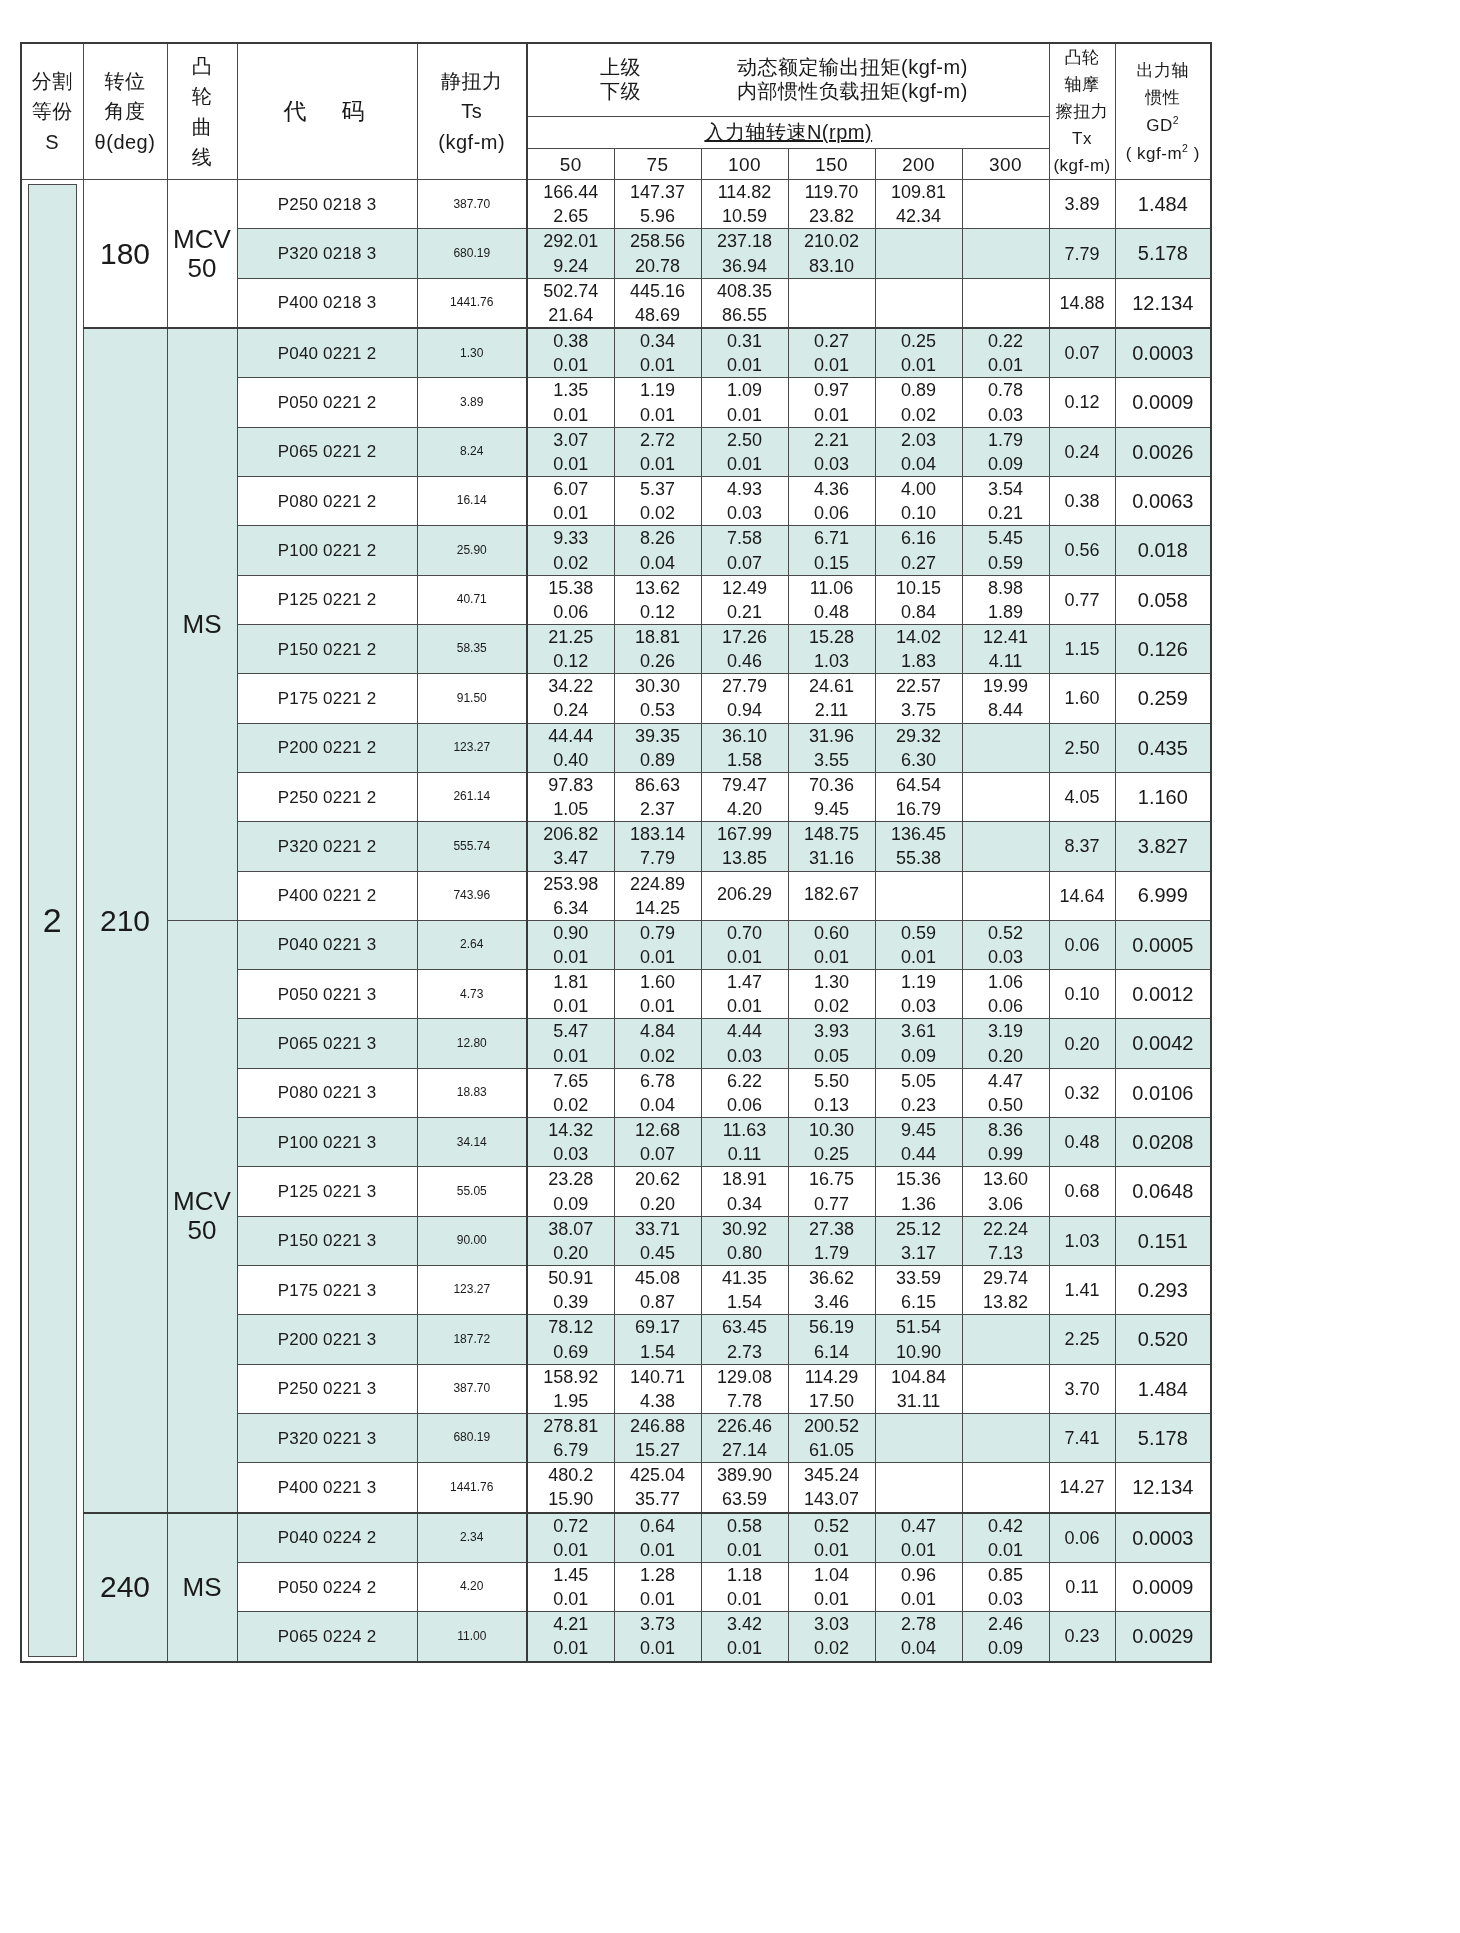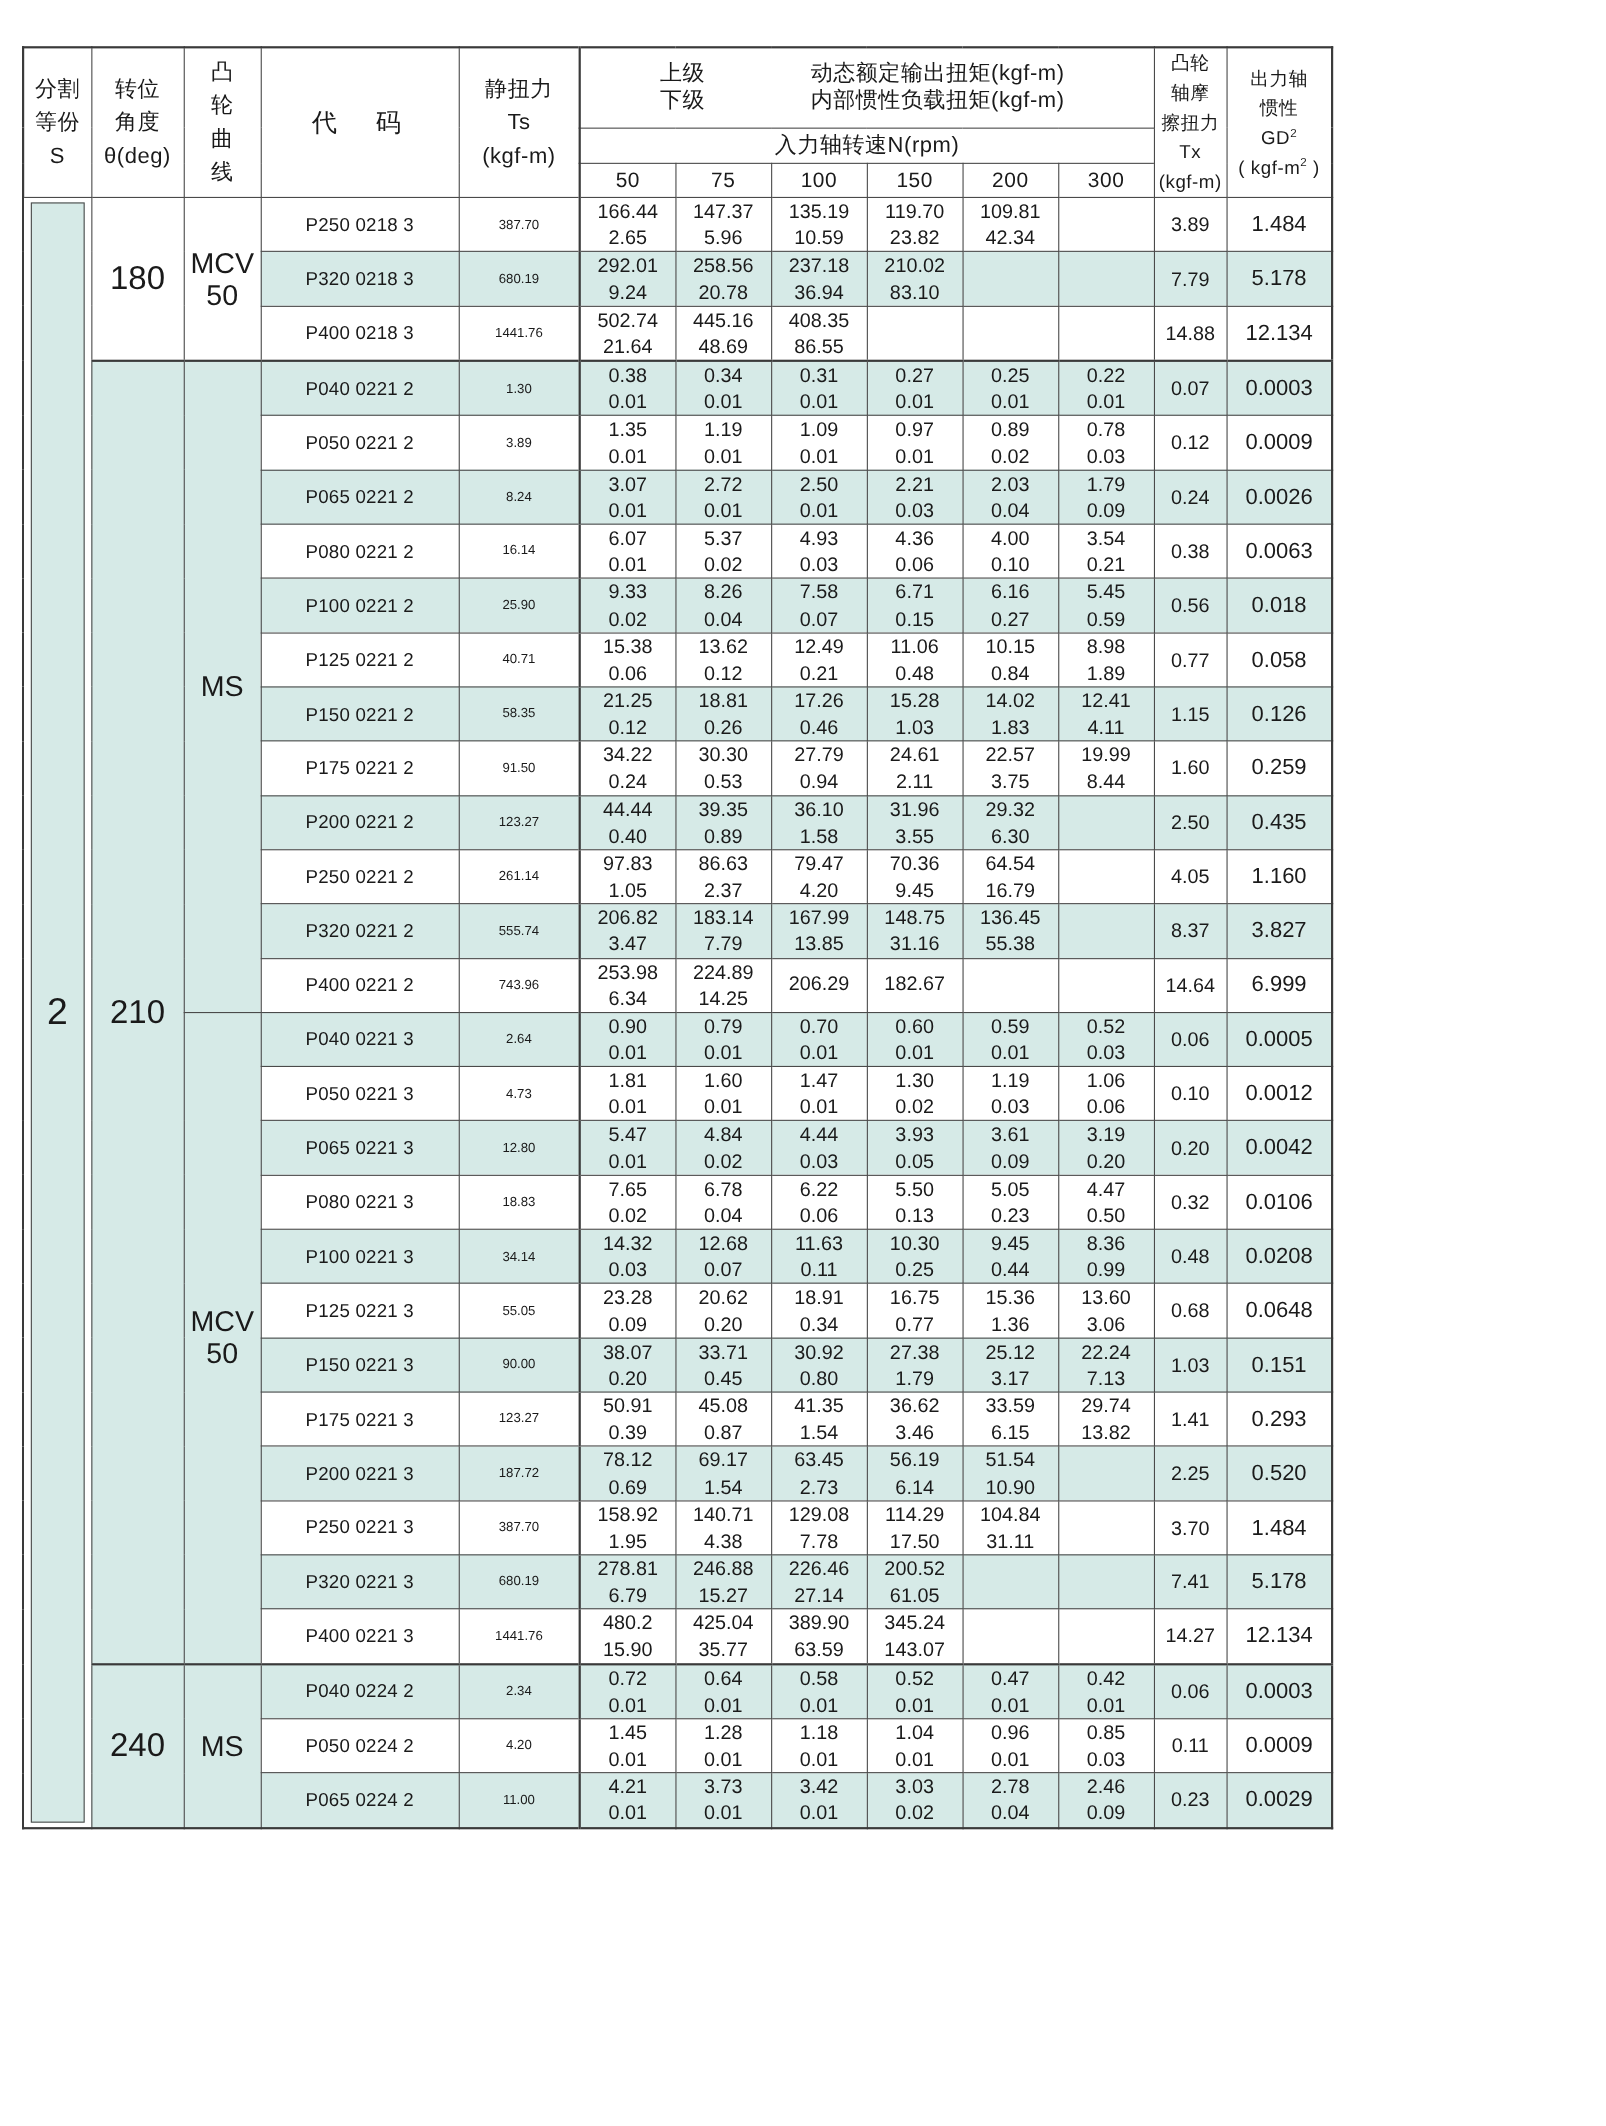--- a/index.html
+++ b/index.html
@@ -38,21 +38,21 @@
     letter-spacing:.5px;
   }
   td.hd-cn{font-size:20px;}
   .hd-stack{display:block;padding:4px 2px;}
   td.hd-code{font-size:23px;letter-spacing:6px;}
   td.hd-ts{font-size:20px;}
   td.hd-band{font-size:20px;text-align:left;}
   .band-inner{display:flex;align-items:flex-start;padding:2px 0 2px 0;}
   .band-left{width:185px;text-align:center;flex:0 0 185px;line-height:1.18;}
   .band-right{flex:1;text-align:left;line-height:1.18;padding-left:4px;margin-left:20px;}
-  td.hd-rpm{font-size:20px;}
+  td.hd-rpm{font-size:20px;text-decoration:underline;}
   td.hd-n{font-size:19px;background:#d6eae7;}
   td.hd-small{font-size:17px;line-height:1.18;}
   sup{font-size:.62em;vertical-align:super;}
 
   
   td.grp{font-size:30px;background:#ffffff;}
   td.grp-cam{font-size:26px;text-align:left;padding-left:10px;background:#ffffff;line-height:1.05;}
   td.code{font-size:17px;letter-spacing:.2px;}
   td.ts{font-size:12px;}
   td.num{font-size:18px;}
@@ -186,21 +186,21 @@
             </div>
           </td>
           <td class="num">
             <div class="two">
               <span>147.37</span>
               <span>5.96</span>
             </div>
           </td>
           <td class="num">
             <div class="two">
-              <span>135.19</span>
+              <span>114.82</span>
               <span>10.59</span>
             </div>
           </td>
           <td class="num">
             <div class="two">
               <span>119.70</span>
               <span>23.82</span>
             </div>
           </td>
           <td class="num">

